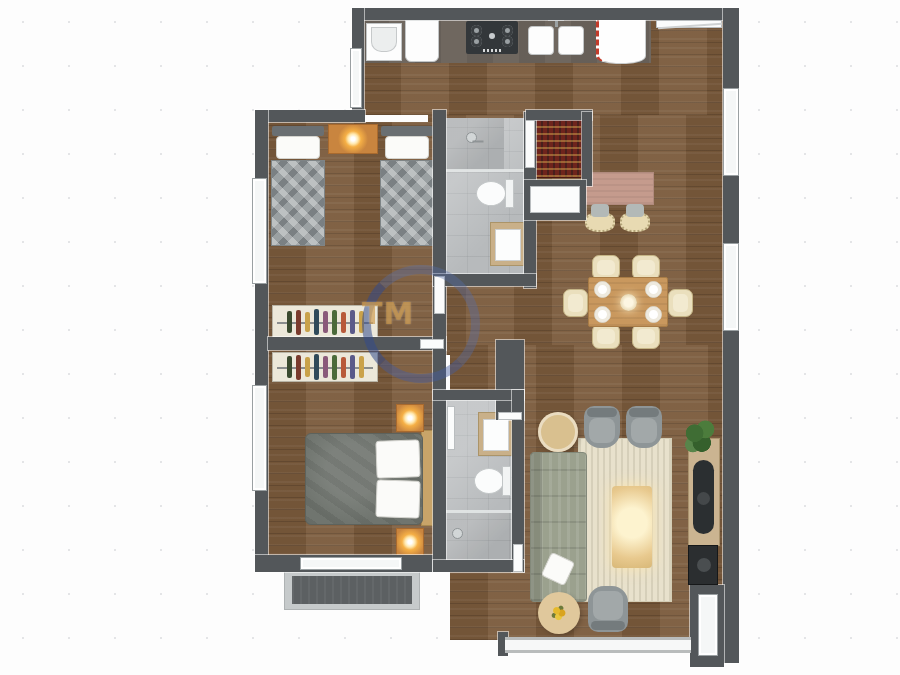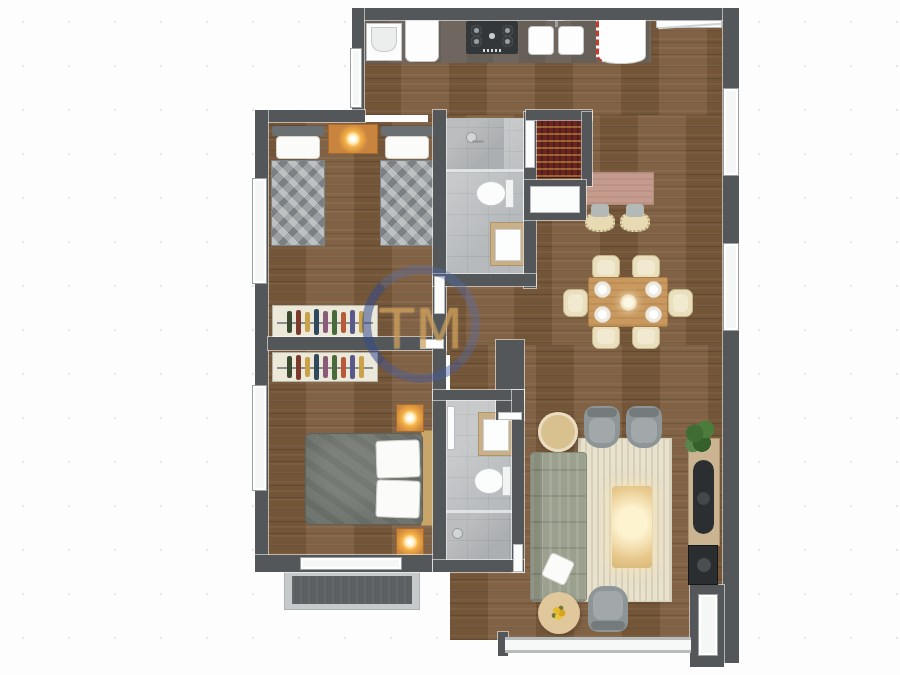--- a/index.html
+++ b/index.html
@@ -130,21 +130,21 @@
       radial-gradient(circle at 65% 30%, #4c7c3c 0 24%, transparent 26%),
       radial-gradient(circle at 55% 65%, #35602c 0 28%, transparent 30%),
       radial-gradient(circle at 30% 70%, #58854a 0 20%, transparent 22%),
       radial-gradient(circle at 50% 48%, #2d5226 0 18%, transparent 20%);
   }
   
   .balc-border{background:#c6cacb;border:1px solid #aeb2b3;}
   .balc-floor{background:#5c6062;background-image:repeating-linear-gradient(90deg, rgba(255,255,255,0.05) 0 2px, transparent 2px 8px);}
   
   .wm-ring{border:9px solid rgba(86,110,170,0.38);border-left-color:rgba(52,76,140,0.55);border-bottom-color:rgba(70,95,160,0.45);border-radius:50%;}
-  .wm-text{font-weight:normal;font-size:56px;color:rgba(200,144,58,0.62);letter-spacing:1px;text-align:center;text-shadow:0 0 2px rgba(255,255,255,0.35);}
+  .wm-text{font-weight:bold;font-size:30px;color:rgba(200,144,58,0.62);letter-spacing:1px;text-align:left;text-shadow:0 0 2px rgba(255,255,255,0.35);}
   .z1{z-index:1}.z2{z-index:2}.z3{z-index:3}.z4{z-index:4}.z5{z-index:5}.z6{z-index:6}
 </style>
 </head>
 <body>
 
 <div class="abs wood z1" style="left:363px;top:19px;width:360px;height:96px;"></div>
 <div class="abs wood z1" style="left:428px;top:115px;width:295px;height:240px;"></div>
 <div class="abs wood z1" style="left:450px;top:345px;width:276px;height:295px;"></div>
 <div class="abs wood z1" style="left:268px;top:122px;width:175px;height:436px;"></div>
 

